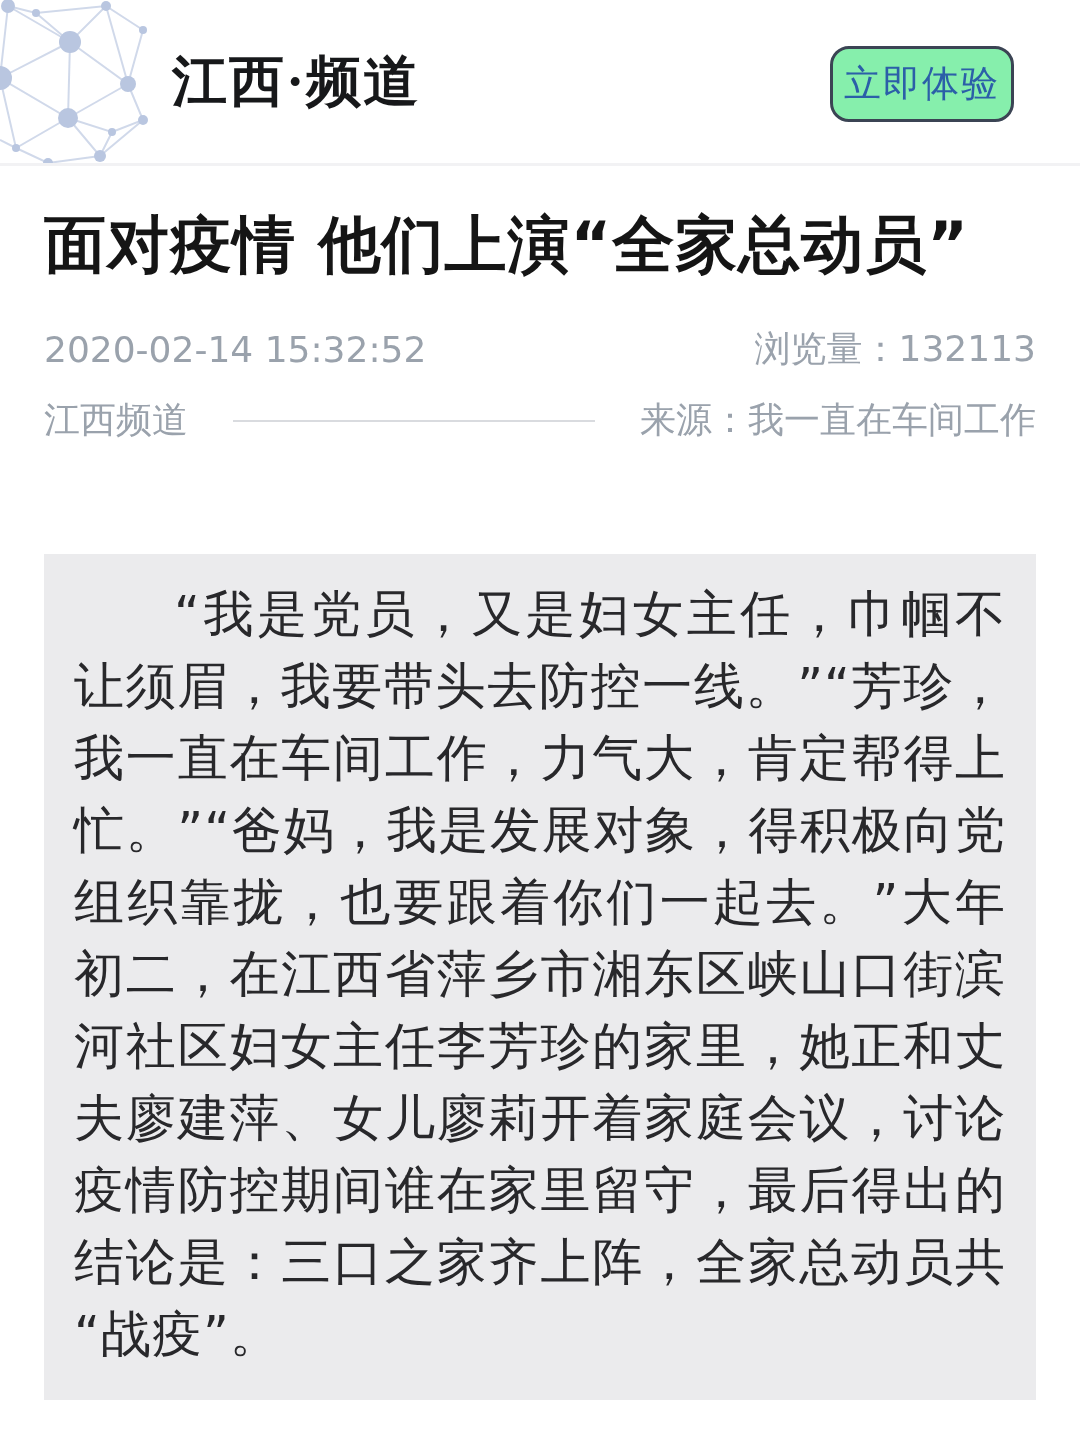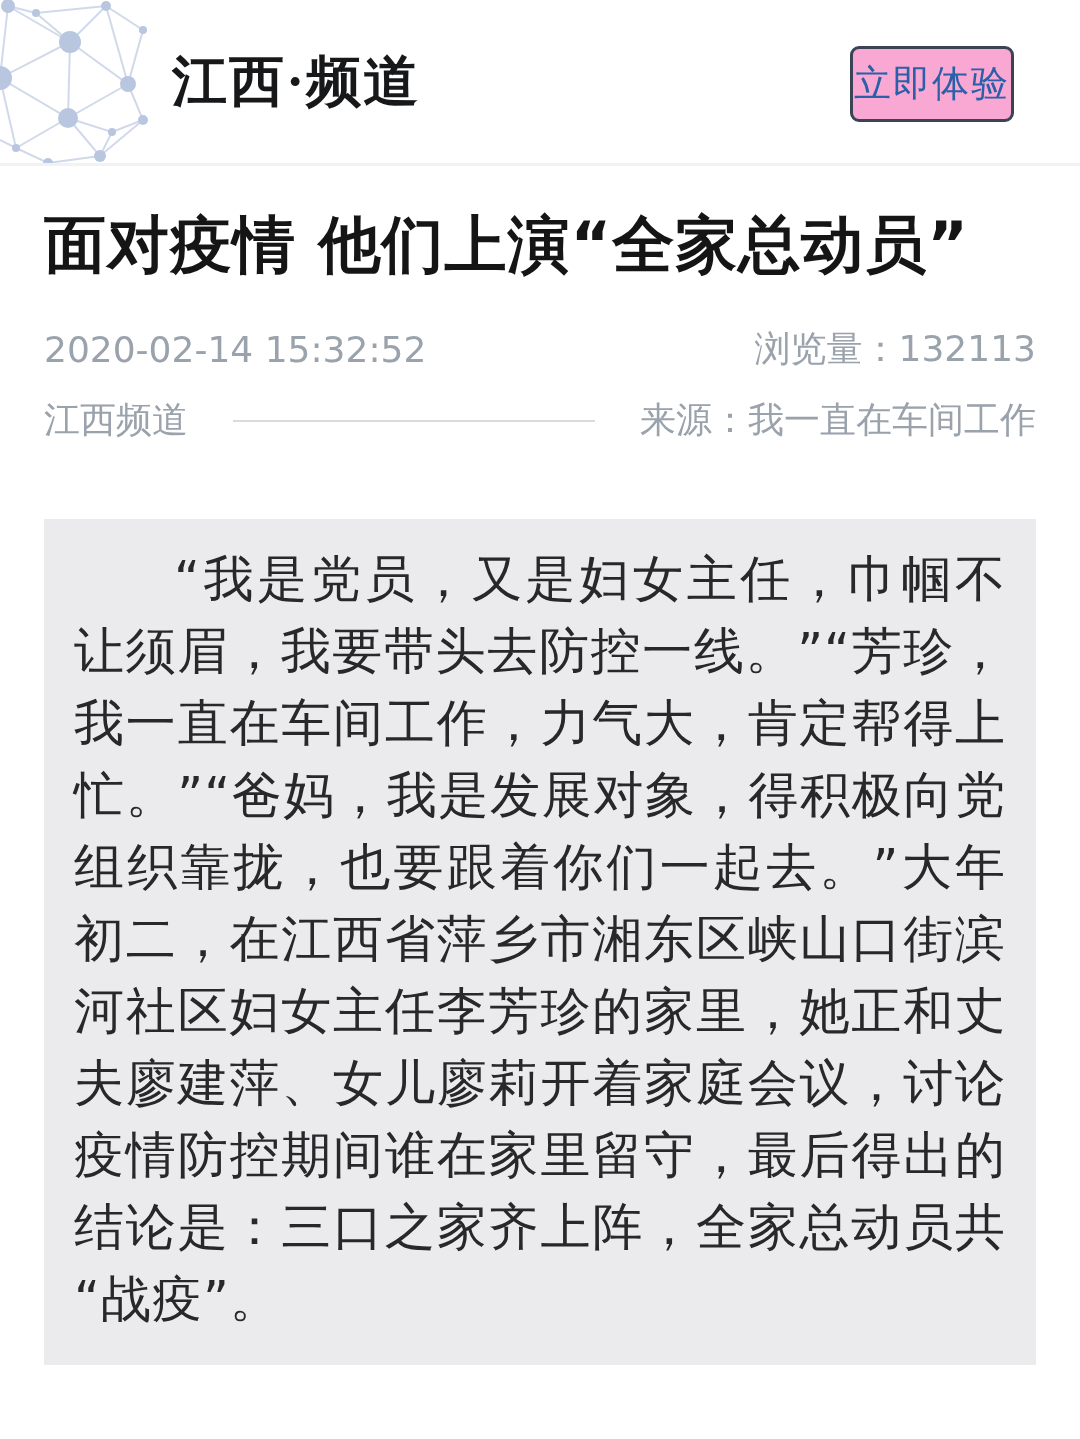--- a/index.html
+++ b/index.html
@@ -6,37 +6,37 @@
   html,body { width:1080px; height:1439px; overflow:hidden; background:#fff;
     font-family:"DejaVu Sans","Liberation Sans",sans-serif; }
   .page { position:relative; width:1080px; height:1439px; background:#fff; }
 
   
   .header { position:relative; height:166px; background:#fff;
     border-bottom:3px solid #f2f2f4; }
   .logo { position:absolute; left:0; top:0; width:190px; height:163px; overflow:hidden; }
   .brand { position:absolute; left:172px; top:0; height:163px; line-height:163px;
     font-size:55px; font-weight:bold; color:#17181a; letter-spacing:2px;font-family:Liberation Serif, serif; }
-  .cta { position:absolute; right:66px; top:46px; width:164px; height:76px;
-    background:#f9a8d4; border:3px solid var(--button_border,#3b4454); border-radius:9px;
+  .cta { position:absolute; right:66px; top:46px; width:184px; height:76px;
+    background:#86efac; border:3px solid var(--button_border,#3b4454); border-radius:19px;
     color:var(--accent_blue,#2b5fa8); font-size:37px; letter-spacing:2px;
     font-family:inherit; cursor:pointer; }
 
   
   .article { padding:0 44px; }
   .title { margin-top:42px; font-size:62px; line-height:1.18; font-weight:700;
     color:var(--title,#151515); letter-spacing:1px; }
   .meta-row { display:flex; justify-content:space-between; align-items:center;
     color:var(--meta_gray,#9aa2ac); font-size:36px;gap:15px; }
   .meta-row.r1 { margin-top:44px; }
   .meta-row.r2 { margin-top:22px; }
   .divider { flex:1; height:2px; background:var(--divider,#d9dbdf);
     margin:0 30px; align-self:center; }
 
-  .body-box { margin-top:74px; background:var(--body_bg,#ebebed);
+  .body-box { margin-top:109px; background:var(--body_bg,#ebebed);
     padding:24px 30px 30px 30px; }
   .body-box p { font-size:50px; line-height:72px; color:var(--body_text,#28282b);
     text-align:justify; text-justify:inter-character; text-indent:2em;
     letter-spacing:1px; }
 </style>
 </head>
 <body>
 
 <div class="page">
 

